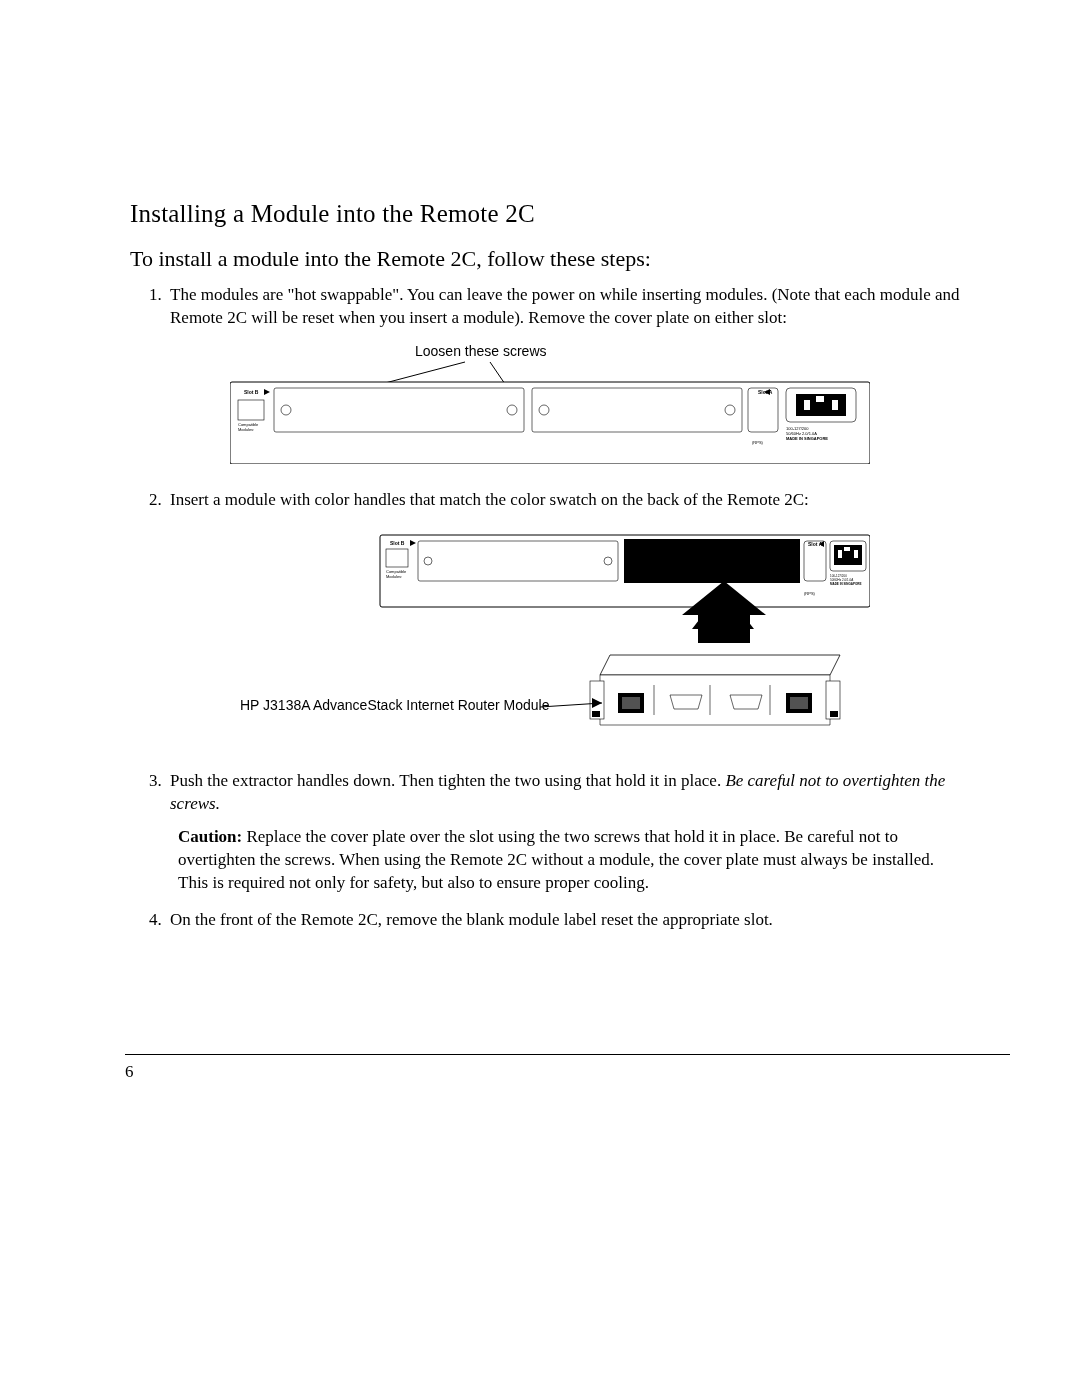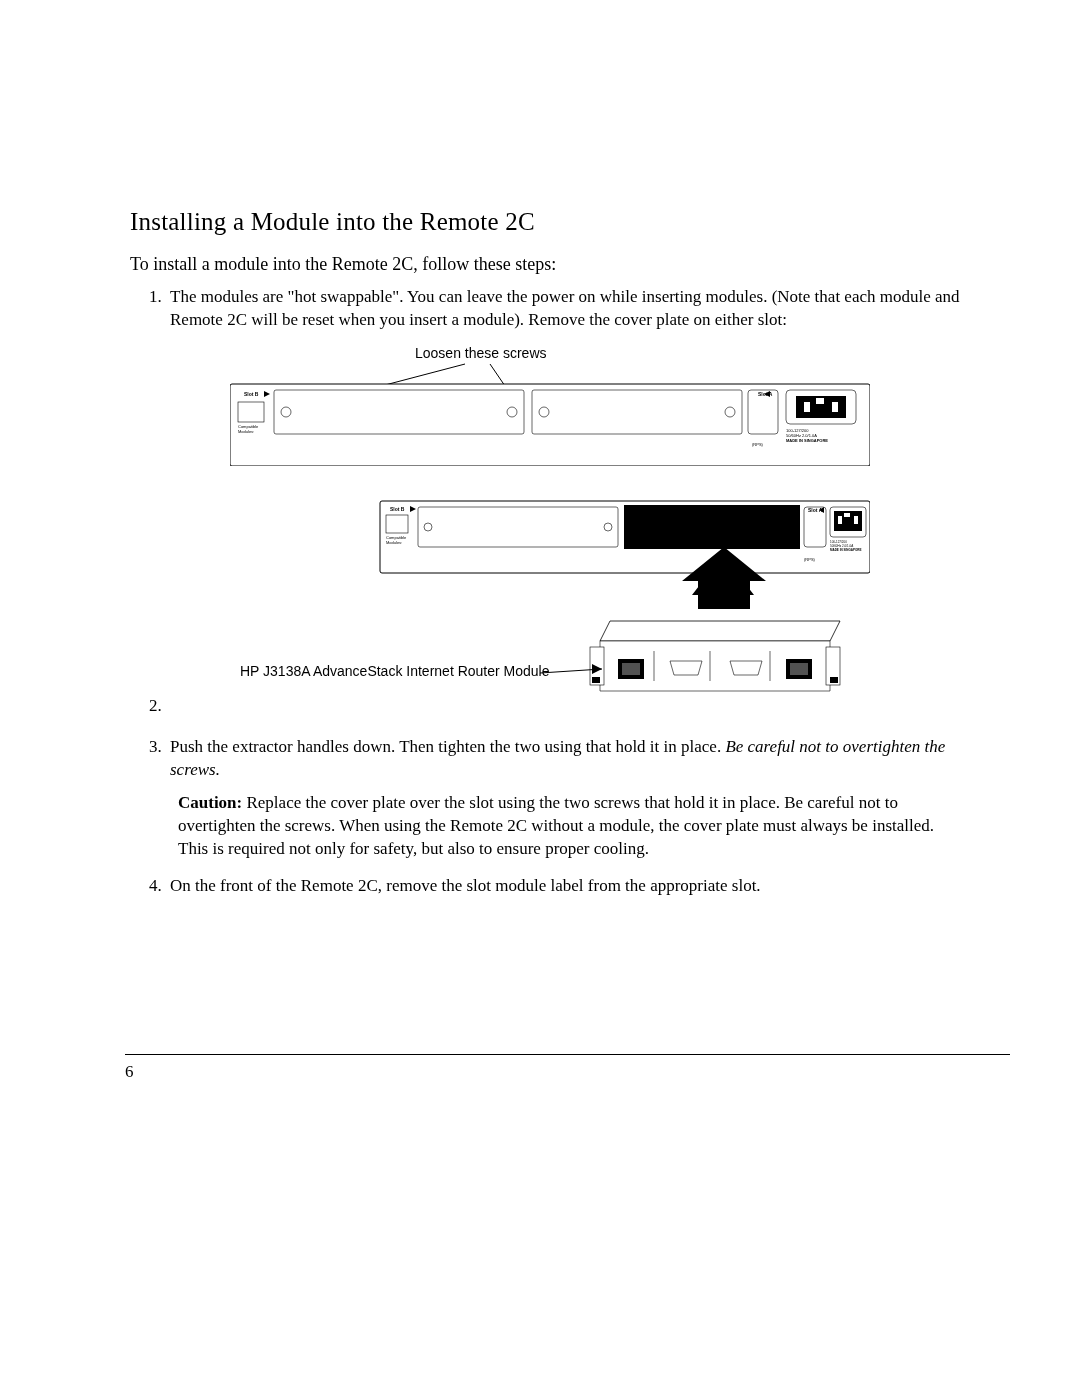--- a/index.html
+++ b/index.html
@@ -12,25 +12,25 @@
     height: 1397px;
     box-sizing: border-box;
     position: relative;
   }
   .page {
     padding: 200px 120px 0 130px;
   }
   h2.section-title {
     font-size: 25px;
     font-weight: normal;
-    margin: 8px 0 16px 0;
+    margin: 0 0 16px 0;
     letter-spacing: 0.2px;
   }
   .lead {
-    font-size: 18px;
+    font-size: 22px;
     margin: 0 0 10px 0;
     line-height: 1.35;
   }
   ol.steps {
     list-style: decimal;
     margin: 0;
     padding-left: 36px;
     font-size: 17px;
   }
   ol.steps > li {
@@ -124,20 +124,21 @@
           <rect x="586" y="52" width="8" height="6" fill="#fff"></rect>
 
           <text x="556" y="86" class="tiny-text2">100-127/200</text>
           <text x="556" y="91" class="tiny-text2">50/60Hz 2.0/1.0A</text>
           <text x="556" y="96" class="tiny-text" style="font-size:4px">MADE IN SINGAPORE</text>
         </svg>
       </div>
     </li>
 
     <li>
+      <span>Insert a module with color handles that match the color swatch on the back of the Remote 2C:</span>
 
       <div class="figure fig2">
         <svg viewBox="0 0 640 220" width="640" height="220">
 
           <rect class="panel" x="150" y="10" width="490" height="72" rx="2"></rect>
 
           <text x="160" y="20" class="tiny-text">Slot B</text>
           <path d="M180 15 l6 3 l-6 3 z" fill="#000"></path>
           <rect class="panel-thin" x="156" y="24" width="22" height="18"></rect>
           <text x="156" y="48" class="tiny-text2">Compatible</text>
@@ -198,19 +199,19 @@
     </li>
 
     <li>
       <span>Push the extractor handles down. Then tighten the two using that hold it in place. </span><span class="italic">Be careful not to overtighten the screws.</span>
       <p style="margin:10px 0 0 8px;">
         <strong>Caution: </strong><span>Replace the cover plate over the slot using the two screws that hold it in place. Be careful not to overtighten the screws. When using the Remote 2C without a module, the cover plate must always be installed. This is required not only for safety, but also to ensure proper cooling.</span>
       </p>
     </li>
 
     <li>
-      <span>On the front of the Remote 2C, remove the slot module label from the appropriate slot.</span>
+      <span>On the front of the Remote 2C, remove the blank module label reset the appropriate slot.</span>
     </li>
   </ol>
 </div>
 
 <hr class="footer-rule">
 <div class="page-number">6</div>
 
 </body></html>

